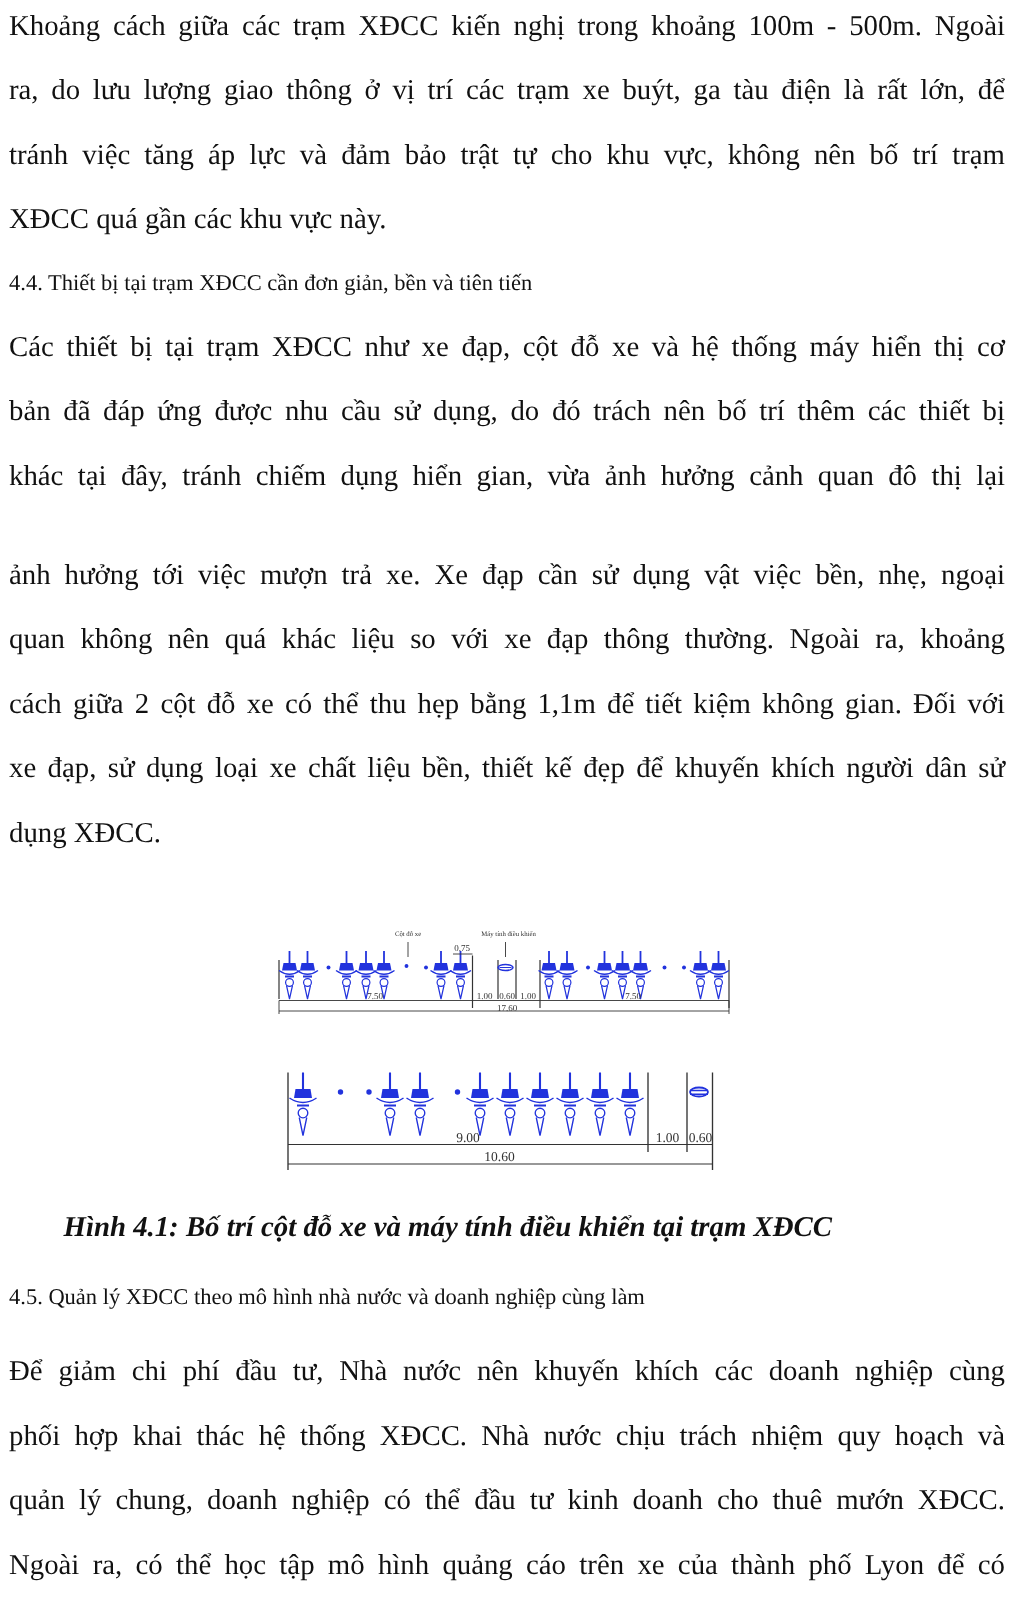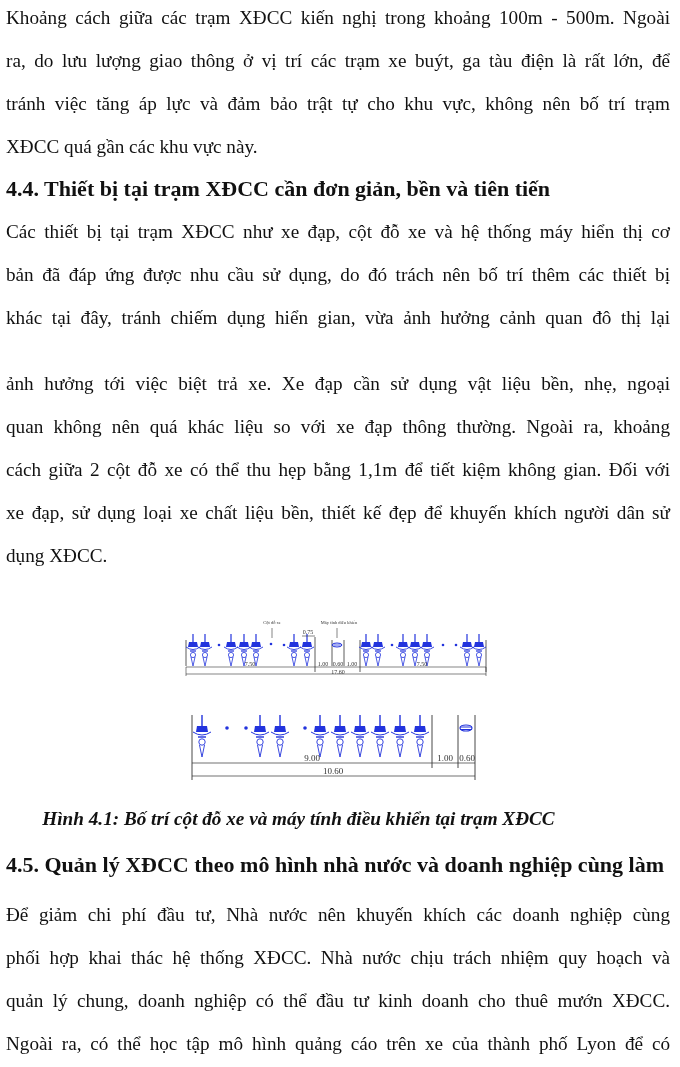--- a/index.html
+++ b/index.html
@@ -7,41 +7,41 @@
     width: 680px; height: 1067px; overflow: hidden; position: relative;
     font-family: "Liberation Serif", "DejaVu Serif", serif;
     color: #111111;
   }
   .page { position: absolute; left: 0; top: 0; width: 680px; }
   .line {
     position: absolute; left: 6px; width: 664px;
     font-size: 19.2px; line-height: 24px; white-space: nowrap;
   }
   .justify { text-align: justify; text-align-last: justify; }
-  .bold { font-weight: bold; font-size: 22px; }
+  .bold { font-weight: normal; font-size: 15px; }
   .caption { font-style: italic; font-weight: bold; text-align: center; left: 0; width: 597px; font-size: 19.2px; }
   .figure { position: absolute; left: 0; top: 612px; width: 628px; height: 175px; }
   .figure svg { position: absolute; left: 0; top: 0; }
 </style>
 </head>
 <body>
 
 <div class="page">
 
   <div class="line justify" style="top:6px">Khoảng cách giữa các trạm XĐCC kiến nghị trong khoảng 100m - 500m. Ngoài</div>
   <div class="line justify" style="top:49px">ra, do lưu lượng giao thông ở vị trí các trạm xe buýt, ga tàu điện là rất lớn, để</div>
   <div class="line justify" style="top:92px">tránh việc tăng áp lực và đảm bảo trật tự cho khu vực, không nên bố trí trạm</div>
   <div class="line" style="top:135px">XĐCC quá gần các khu vực này.</div>
 
   <div class="line bold" style="top:177px">4.4. Thiết bị tại trạm XĐCC cần đơn giản, bền và tiên tiến</div>
 
   <div class="line justify" style="top:220px">Các thiết bị tại trạm XĐCC như xe đạp, cột đỗ xe và hệ thống máy hiển thị cơ</div>
   <div class="line justify" style="top:263px">bản đã đáp ứng được nhu cầu sử dụng, do đó trách nên bố trí thêm các thiết bị</div>
   <div class="line justify" style="top:306px">khác tại đây, tránh chiếm dụng hiển gian, vừa ảnh hưởng cảnh quan đô thị lại</div>
-  <div class="line justify" style="top:372px">ảnh hưởng tới việc biệt trả xe. Xe đạp cần sử dụng vật liệu bền, nhẹ, ngoại</div>
+  <div class="line justify" style="top:372px">ảnh hưởng tới việc mượn trả xe. Xe đạp cần sử dụng vật việc bền, nhẹ, ngoại</div>
   <div class="line justify" style="top:415px">quan không nên quá khác liệu so với xe đạp thông thường. Ngoài ra, khoảng</div>
   <div class="line justify" style="top:458px">cách giữa 2 cột đỗ xe có thể thu hẹp bằng 1,1m để tiết kiệm không gian. Đối với</div>
   <div class="line justify" style="top:501px">xe đạp, sử dụng loại xe chất liệu bền, thiết kế đẹp để khuyến khích người dân sử</div>
   <div class="line" style="top:544px">dụng XĐCC.</div>
 
   <div class="figure">
     <svg width="680" height="175" viewBox="0 612 680 175" xmlns="http://www.w3.org/2000/svg">
       <defs>
         <g id="bike">
           <line x1="0" y1="-10" x2="0" y2="-2" stroke="#2233dd" stroke-width="1.2"></line>

